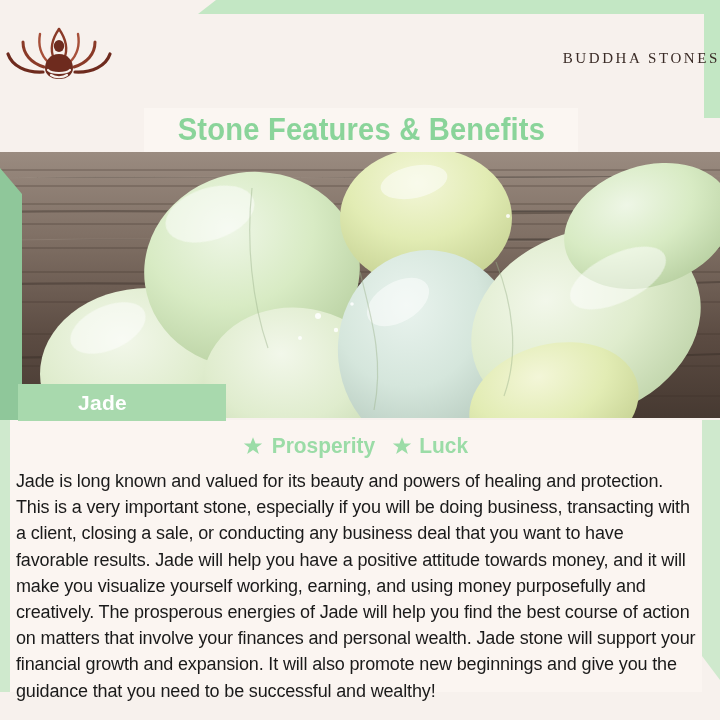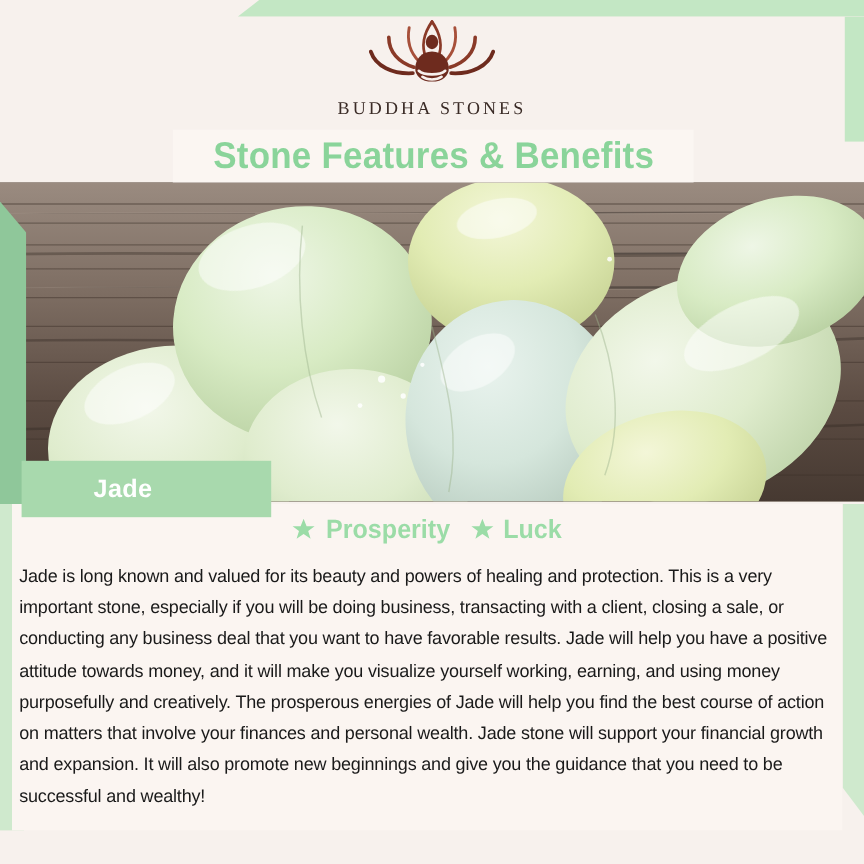--- a/index.html
+++ b/index.html
@@ -33,21 +33,21 @@
     clip-path:polygon(0 0,100% 26px,100% 100%,0 100%);
   }
   .deco-left-strip-lower{
     position:absolute;top:420px;left:0;width:20px;height:272px;
     background:#cfe9cd;z-index:1;
   }
 
   
   .header{
     position:absolute;top:0;left:0;width:720px;height:112px;
-    display:flex;flex-direction:column;align-items:center;justify-content:center;
+    display:flex;flex-direction:row;align-items:center;justify-content:space-between;
     z-index:3;
   }
   .logo-mark{width:118px;height:66px;display:block;}
   .brand-name{
     margin-top:5px;
     font-family:"Liberation Serif",serif;
     font-size:15px;letter-spacing:2.6px;color:#3a2b26;font-weight:400;
   }
 
   
@@ -65,50 +65,50 @@
 
   
   .photo{
     position:absolute;top:152px;left:0;width:720px;height:266px;
     overflow:hidden;z-index:2;background:#6b5b50;
   }
   .photo svg{display:block;width:720px;height:266px;}
 
   
   .jade-band{
-    position:absolute;top:384px;left:18px;width:208px;height:47px;
+    position:absolute;top:384px;left:18px;width:208px;height:37px;
     background:#a8d9ad;display:flex;align-items:center;
     z-index:5;
   }
   .jade-label{
     color:#ffffff;font-weight:bold;font-size:21px;
     padding-left:60px;letter-spacing:.3px;
     font-family:"Liberation Sans",sans-serif;
   }
 
   
   .content{
     position:absolute;top:420px;left:10px;width:692px;height:272px;
     background:#fbf5f1;z-index:3;
   }
   .benefits{
-    display:flex;align-items:flex-start;justify-content:center;
+    display:flex;align-items:center;justify-content:center;
     gap:14px;height:36px;margin-top:8px;
   }
   .benefit{display:flex;align-items:center;gap:6px;}
   .star{width:20px;height:20px;display:block;flex:none;}
   .benefit-label{
     font-family:"Liberation Sans Narrow","Liberation Sans",sans-serif;
     font-weight:bold;font-size:22px;color:#9bdca7;white-space:nowrap;
     transform:scaleX(.95);
   }
   .body-copy{
     margin:4px 6px 0 6px;
     font-family:"Liberation Sans Narrow","Liberation Sans",sans-serif;
-    font-size:15px;line-height:26.2px;color:#1a1a1a;
+    font-size:18px;line-height:26.2px;color:#1a1a1a;
     text-align:left;letter-spacing:-.15px;
   }
 </style>
 </head>
 <body>
 
 <div class="page">
 
   <div class="deco-top-right"></div>
   <div class="deco-right-strip"></div>

